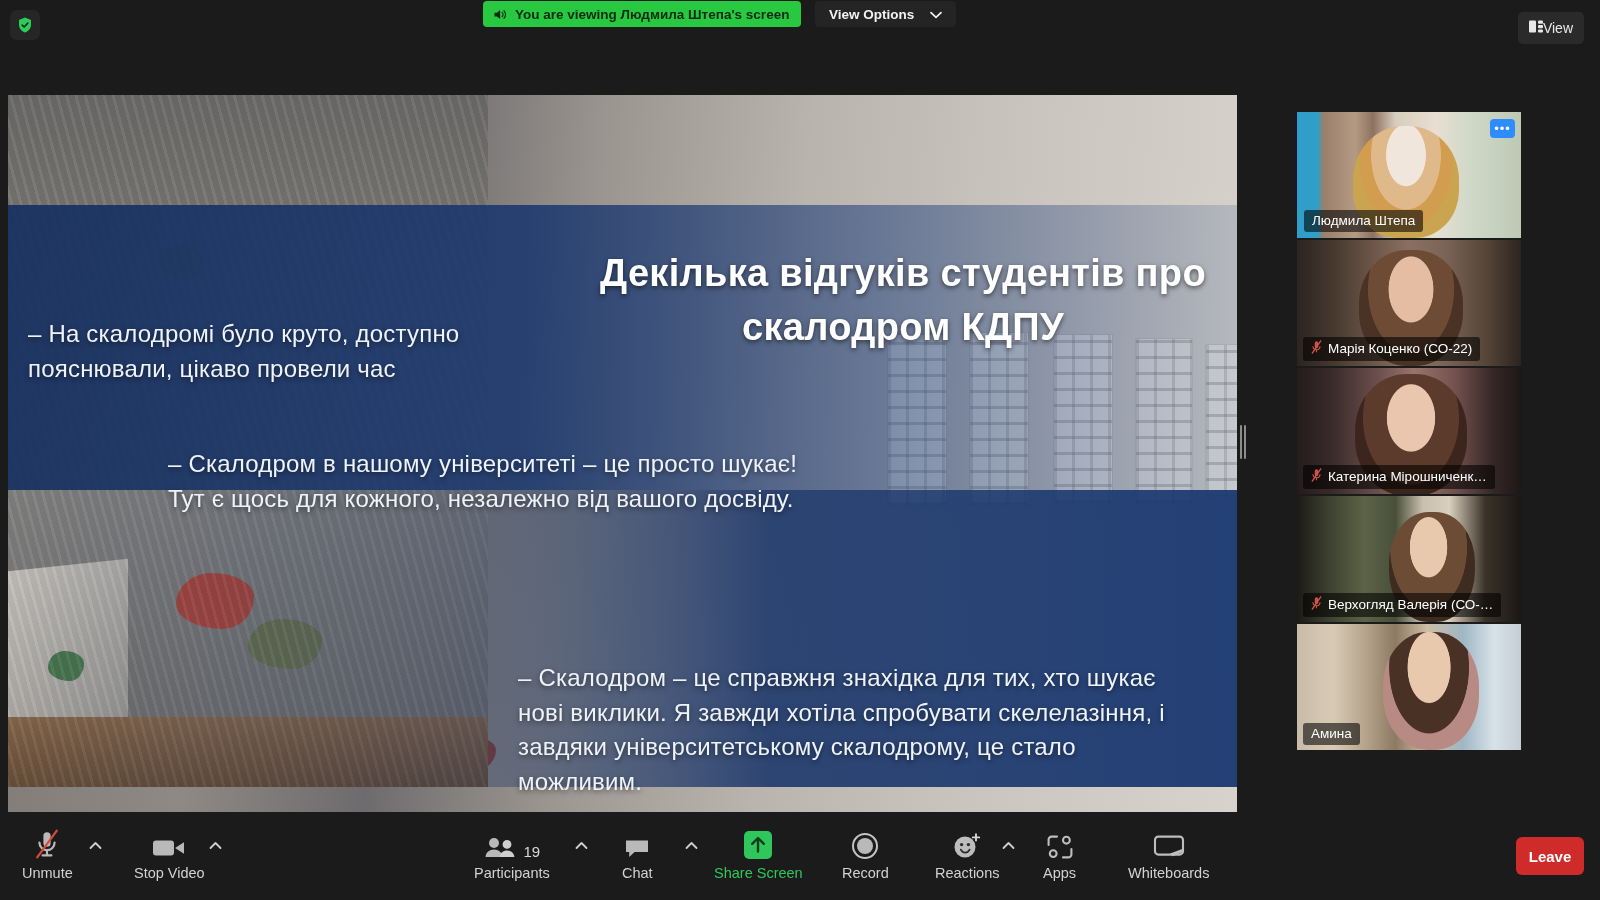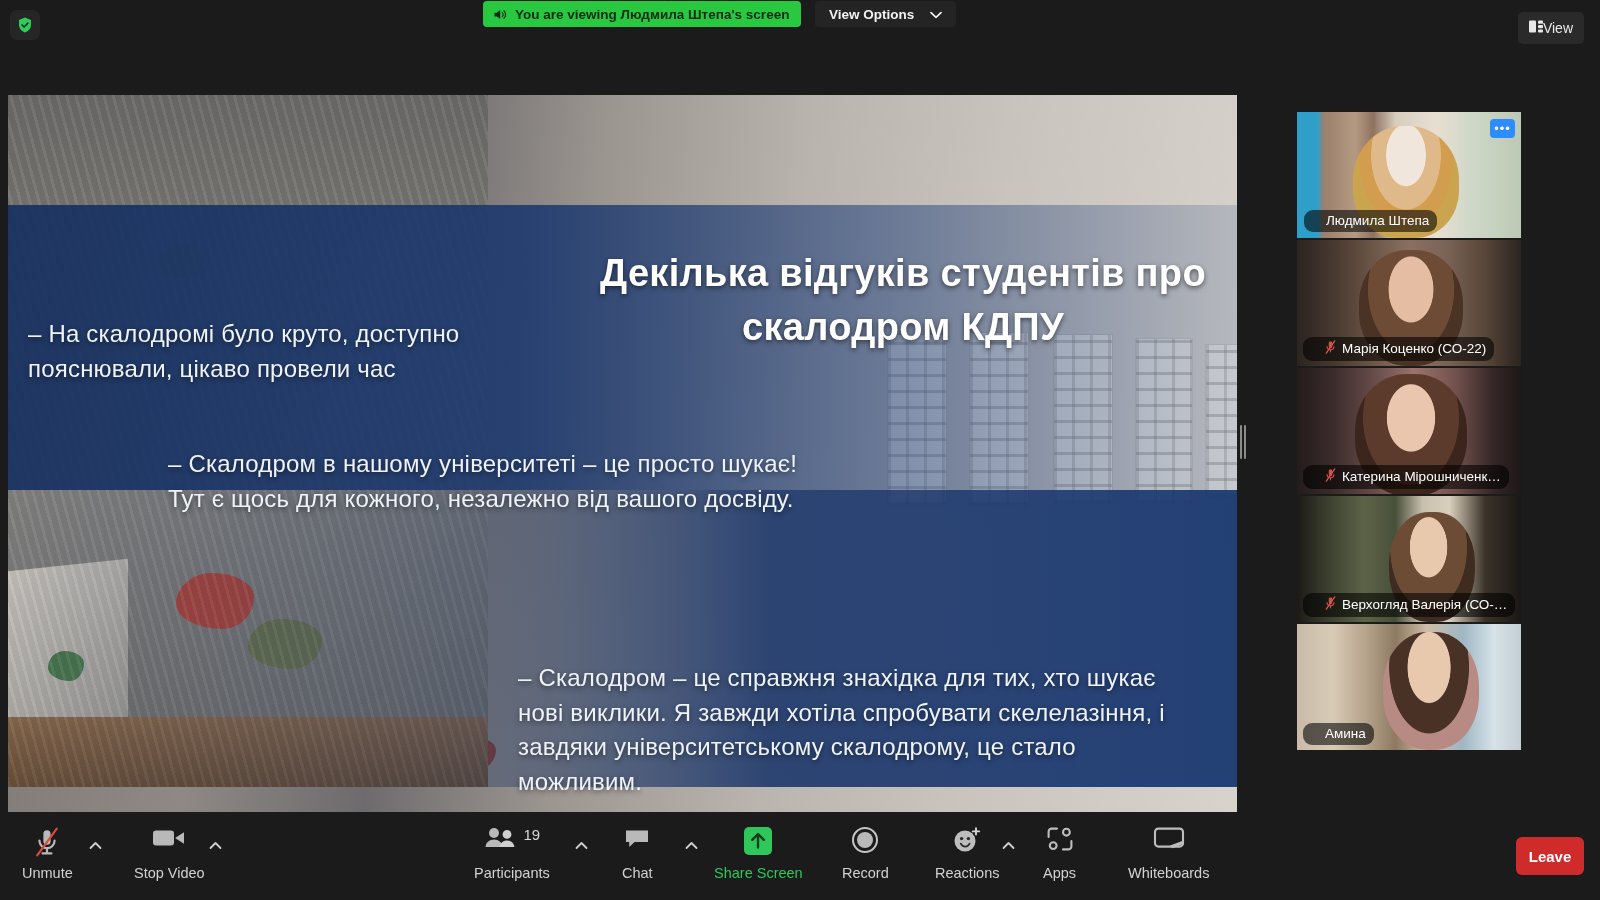--- a/index.html
+++ b/index.html
@@ -121,21 +121,21 @@
   .strip { position:absolute; left:1297px; top:112px; width:226px; height:700px; }
   .tile {
     position:relative; width:224px; height:126px; margin-bottom:2px;
     overflow:hidden; background:#2b2b2b;
   }
   .tile.active { outline:3px solid #ffe14d; outline-offset:-3px; }
   .tile .vid { position:absolute; inset:0; }
   .tile .name {
     position:absolute; left:6px; bottom:5px; max-width:212px;
     background:rgba(0,0,0,.58); color:#fff;
-    font-size:13.5px; padding:3px 8px 4px 22px; border-radius:9px;
+    font-size:13.5px; padding:3px 8px 4px 8px; border-radius:3px;
     display:flex; align-items:center; gap:6px;
     white-space:nowrap; overflow:hidden; text-overflow:ellipsis;
   }
   .tile.active .name { bottom:6px; left:7px; }
   .more-btn {
     position:absolute; right:6px; top:7px; width:25px; height:19px;
     background:#2d8cff; border-radius:4px; color:#fff;
     display:flex; align-items:center; justify-content:center;
     font-size:13px; letter-spacing:1px; line-height:1;
   }
@@ -166,21 +166,21 @@
   .v5::after{content:"";position:absolute;left:86px;top:8px;width:96px;height:118px;
     background:radial-gradient(ellipse at 48% 30%,#e8c9ad 0 30%,#4a3126 31% 56%,#b88a84 57% 100%);
     border-radius:46%;}
 
   
   .toolbar { position:absolute; left:0; bottom:0; width:1600px; height:88px; background:#1b1b1b; }
   .tb-item {
     position:absolute; top:14px; display:flex; flex-direction:column;
     align-items:center; color:#d2d2d2; font-size:14.5px; width:auto;
   }
-  .tb-icon { height:34px; display:flex; align-items:flex-start; justify-content:center; }
+  .tb-icon { height:34px; display:flex; align-items:flex-end; justify-content:center; }
   .tb-label { margin-top:5px; white-space:nowrap; }
   .caret {
     position:absolute; top:26px; width:14px; height:14px;
     color:#d2d2d2; font-size:12px; display:flex; align-items:center; justify-content:center;
   }
   .leave-btn {
     position:absolute; right:16px; top:25px; width:68px; height:38px;
     background:#d02b2b; border-radius:6px; color:#fff;
     font-size:15px; font-weight:bold;
     display:flex; align-items:center; justify-content:center;

